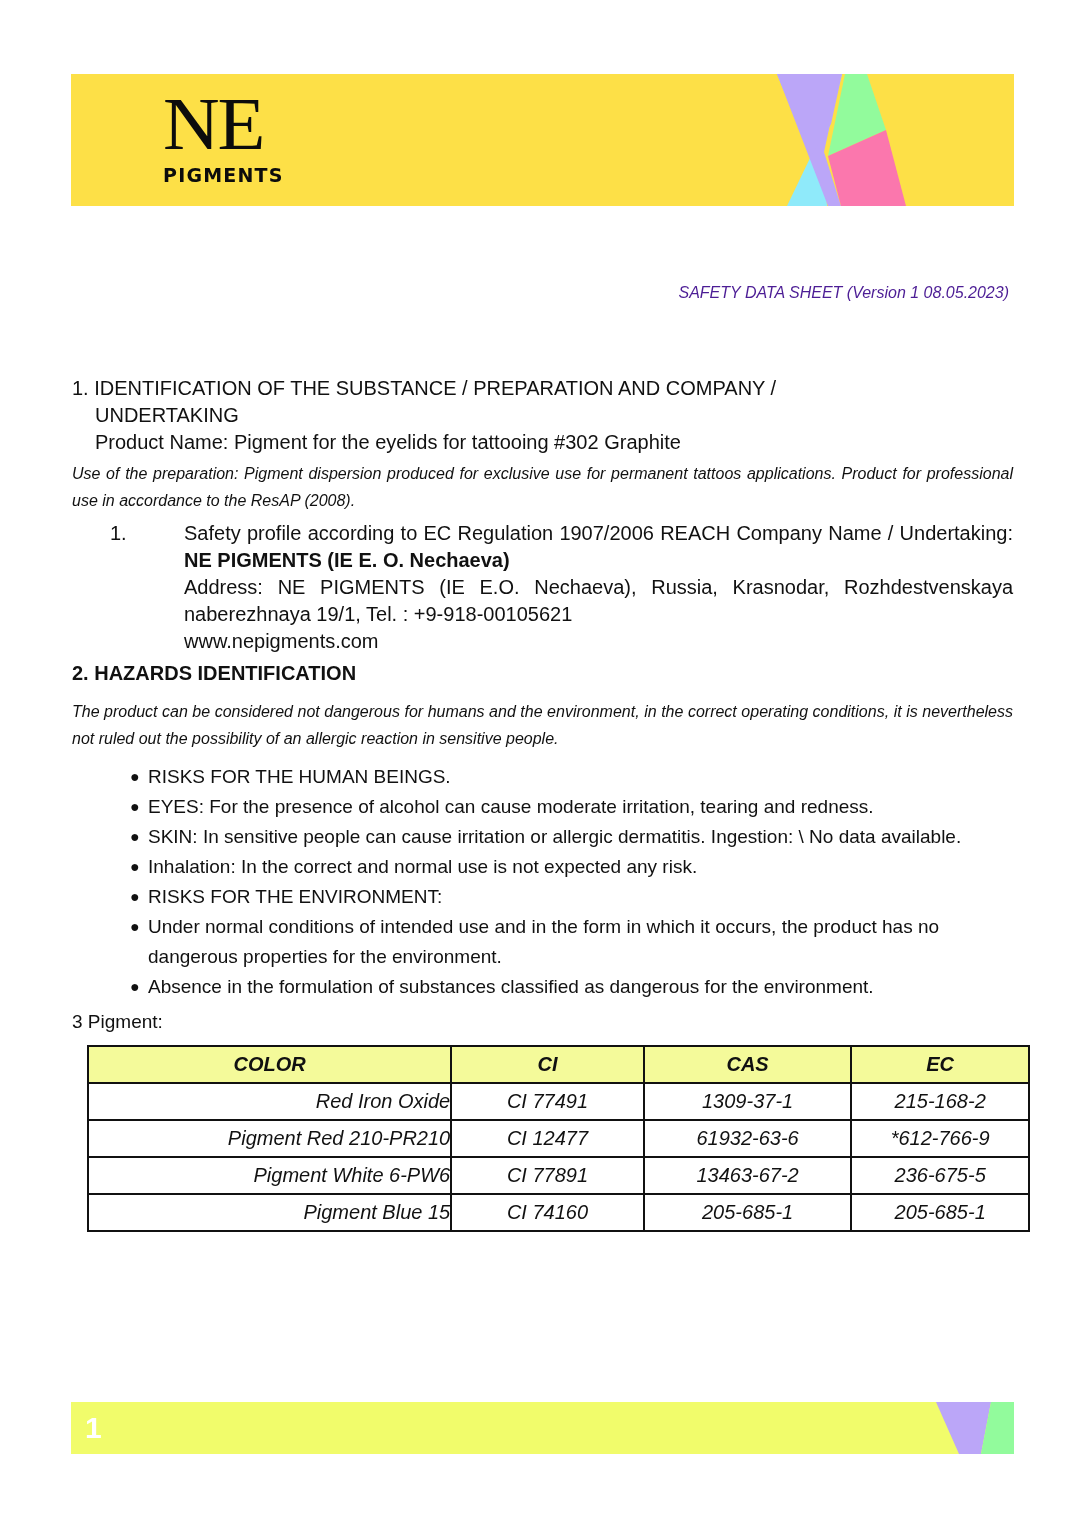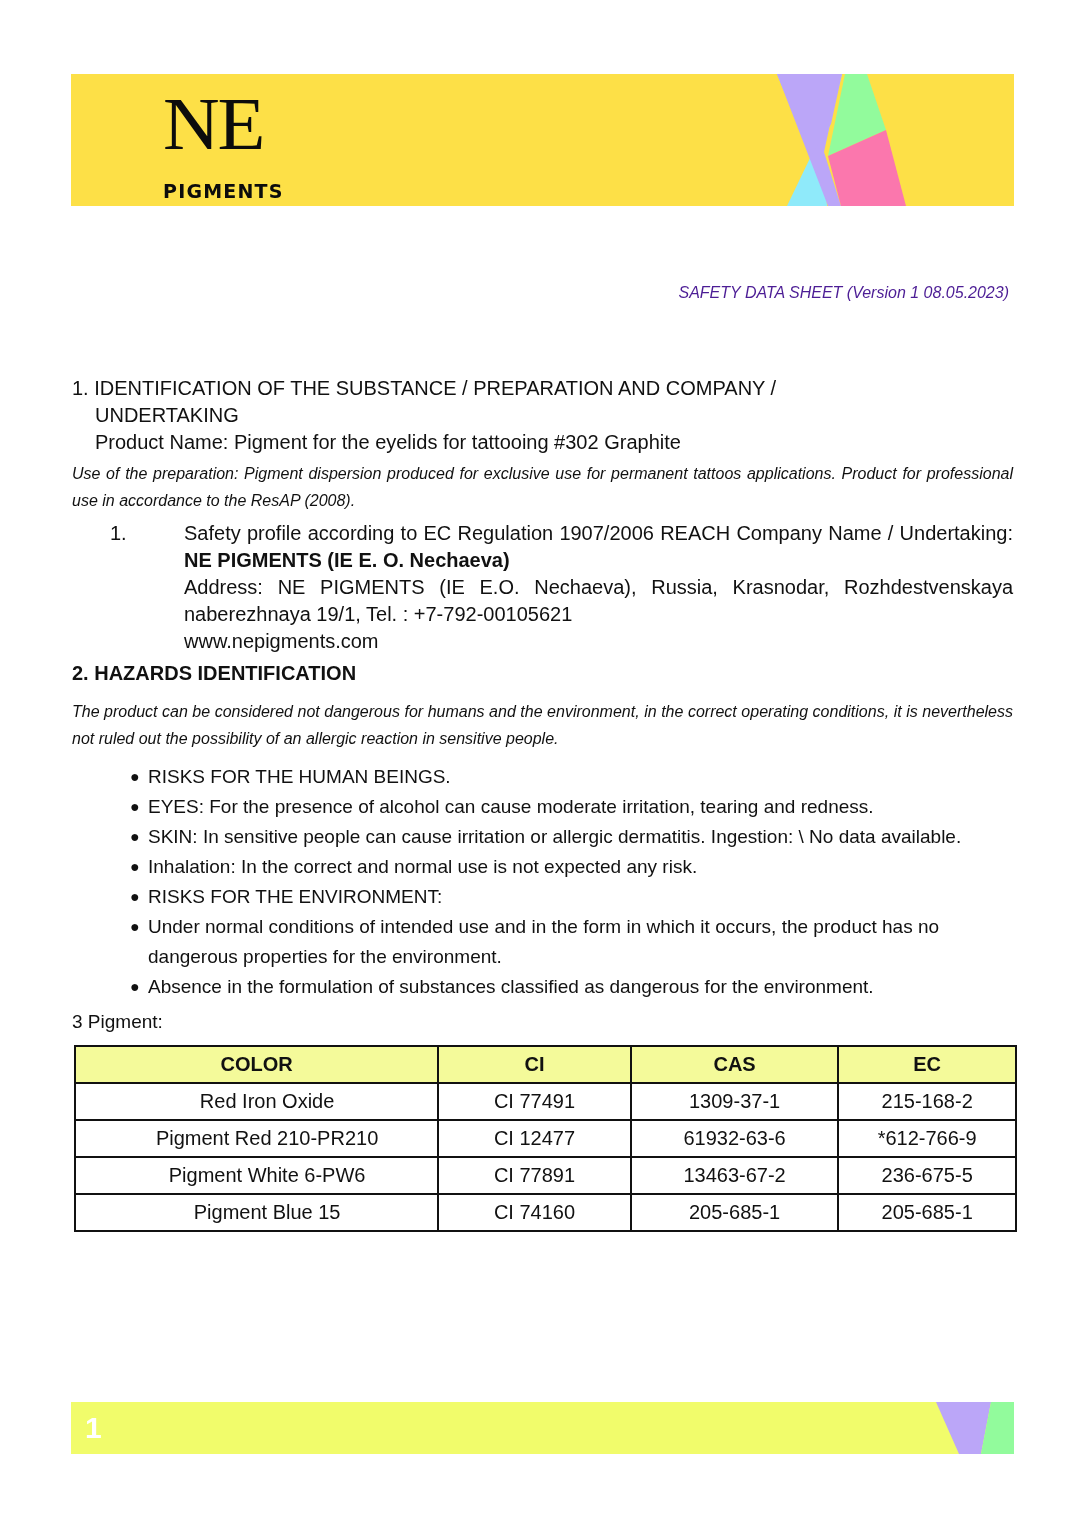--- a/index.html
+++ b/index.html
@@ -12,21 +12,21 @@
     background: #fde047; overflow: hidden;
   }
   .logo { position: absolute; left: 92px; top: 18px; width: 140px; }
   .logo-ne {
     font-family: "Liberation Serif", "DejaVu Serif", serif;
     font-size: 74px; line-height: 64px; font-weight: 400; letter-spacing: -2px;
     color: #0c0c0c; transform: scaleX(1.06); transform-origin: left;
   }
   .logo-pig {
     font-family: "DejaVu Sans", sans-serif; font-weight: bold;
-    font-size: 19px; letter-spacing: 1.2px; color: #0c0c0c; margin-top: 24px;
+    font-size: 19px; letter-spacing: 1.2px; color: #0c0c0c; margin-top: 8px;
   }
   .deco { position: absolute; left: 0; top: 0; }
   .doc-version {
     position: absolute; right: 79px; top: 284px; font-style: italic;
     font-size: 16px; color: #4c1d95;
   }
   .content { position: absolute; left: 72px; top: 375px; width: 941px; }
   .h1 { font-weight: normal; font-size: 20px; line-height: 27px; }
   .h1 .indent { padding-left: 23px; display: block; }
   .p { font-size: 16px; line-height: 27px; text-align: justify; font-style: italic; }
@@ -34,27 +34,28 @@
   .sub-list li { display: flex; font-size: 20px; line-height: 27px; }
   .sub-list .num { width: 26px; flex: none; }
   .sub-list .body { flex: 1; text-align: justify; margin-left: 48px; }
   .h2 { font-weight: bold; font-size: 20px; line-height: 27px; margin-top: 5px; }
   .bullets { list-style: none; margin: 10px 0 0 58px; padding: 0; }
   .bullets li { font-size: 19px; line-height: 30px; display: flex; }
   .bullets .dot { width: 18px; flex: none; font-size: 16px; }
   .bullets .btxt { flex: 1; }
   .pig-label { font-size: 19px; line-height: 27px; margin-top: 6px; }
   table.pig {
-    border-collapse: collapse; margin-top: 10px; width: 943px; margin-left: 2px;
+    border-collapse: collapse; margin-top: 10px; width: 943px; margin-left: 15px;
     font-size: 20px;
+    font-style: italic;
   }
   table.pig th, table.pig td { border: 2px solid #111; height: 35px; padding: 0; }
   table.pig th { background: #f4fa9a; font-weight: bold; text-align: center; }
   table.pig td { text-align: center; }
-  table.pig td.col0 { text-align: center; padding-left: 21px; }
+  table.pig td.col0 { text-align: right; padding-left: 21px; }
   .footer-band {
     position: absolute; left: 71px; top: 1402px; width: 943px; height: 52px;
     background: #f1fc6b; overflow: hidden;
   }
   .page-num {
     position: absolute; left: 14px; top: 8px; color: #ffffff; font-weight: bold;
     font-size: 30px; line-height: 36px;
   }
 </style>
 </head>
@@ -81,21 +82,21 @@
     <span>1. IDENTIFICATION OF THE SUBSTANCE / PREPARATION AND COMPANY /</span>
     <span class="indent">UNDERTAKING</span>
     <span class="indent">Product Name: Pigment for the eyelids for tattooing #302 Graphite</span>
   </div>
   <div class="p" style="margin-top:4px;">Use of the preparation: Pigment dispersion produced for exclusive use for permanent tattoos applications. Product for professional use in accordance to the ResAP (2008).</div>
   <ul class="sub-list">
     <li>
       <span class="num">1.</span>
       <span class="body">
         <span>Safety profile according to EC Regulation 1907/2006 REACH Company Name / Undertaking: </span><b>NE PIGMENTS (IE E. O. Nechaeva)</b><br>
-        <span>Address: NE PIGMENTS (IE E.O. Nechaeva), Russia, Krasnodar, Rozhdestvenskaya naberezhnaya 19/1, Tel. : +7-792-00105621</span><br>
+        <span>Address: NE PIGMENTS (IE E.O. Nechaeva), Russia, Krasnodar, Rozhdestvenskaya naberezhnaya 19/1, Tel. : +9-918-00105621</span><br>
         <span>www.nepigments.com</span>
       </span>
     </li>
   </ul>
 
   <div class="h2">2. HAZARDS IDENTIFICATION</div>
   <div class="p" style="margin-top:11px;">The product can be considered not dangerous for humans and the environment, in the correct operating conditions, it is nevertheless not ruled out the possibility of an allergic reaction in sensitive people.</div>
   <ul class="bullets">
     <li>
         <span class="dot">●</span>

